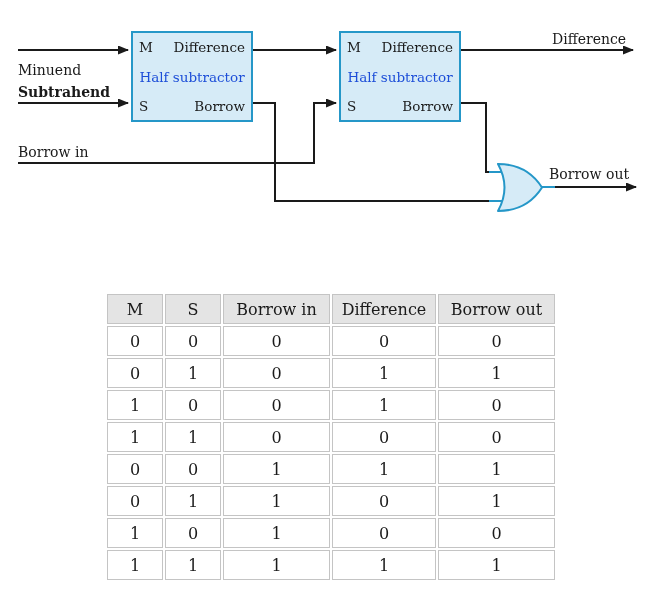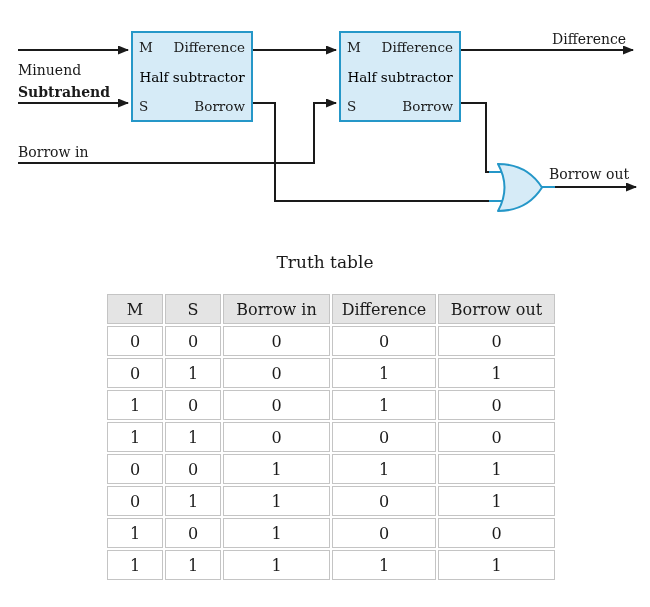--- a/index.html
+++ b/index.html
@@ -8,21 +8,21 @@
     font-family:"DejaVu Serif","Liberation Serif",serif;color:#1a1a1a;
   }
   #circuit-svg{position:absolute;left:0;top:0;}
   .hs-box{
     position:absolute;width:122px;height:91px;box-sizing:border-box;
     background:#d6ebf7;border:2px solid #2597c8;
     display:flex;flex-direction:column;justify-content:space-between;
     padding:6px 6px;font-size:13.5px;line-height:16px;
   }
   .hs-row{display:flex;justify-content:space-between;}
-  .hs-title{text-align:center;color:#000000;}
+  .hs-title{text-align:center;color:#1d4ed8;}
   .wire-label{position:absolute;font-size:14px;line-height:16px;white-space:nowrap;}
   #truth-title{position:absolute;left:0;top:252px;width:650px;text-align:center;font-size:17px;}
   #truth-table-wrap{position:absolute;left:105px;top:292px;}
   table{border-collapse:separate;border-spacing:2px;table-layout:fixed;width:440px;font-size:16px;}
   th,td{border:1px solid #c4c4c4;height:28px;text-align:center;padding:0;font-weight:normal;}
   th{background:#e4e4e4;}
   td{background:#ffffff;}
 </style>
 </head>
 <body>
@@ -74,21 +74,20 @@
       <span>Borrow</span>
     </div>
   </div>
 
   <div class="wire-label" style="left:18px;top:31px;margin-top:31px;">Minuend</div>
   <div class="wire-label" style="left:18px;top:84px;font-weight:bold;">Subtrahend</div>
   <div class="wire-label" style="left:18px;top:144px;">Borrow in</div>
   <div class="wire-label" style="left:552px;top:31px;">Difference</div>
   <div class="wire-label" style="left:549px;top:166px;">Borrow out</div>
 
-  <div id="truth-title">Truth table</div>
   <div id="truth-table-wrap">
     <table>
       <colgroup>
         <col style="width:56px">
           <col style="width:56px">
           <col style="width:107px">
           <col style="width:104px">
           <col style="width:117px">
       </colgroup>
       <thead>

